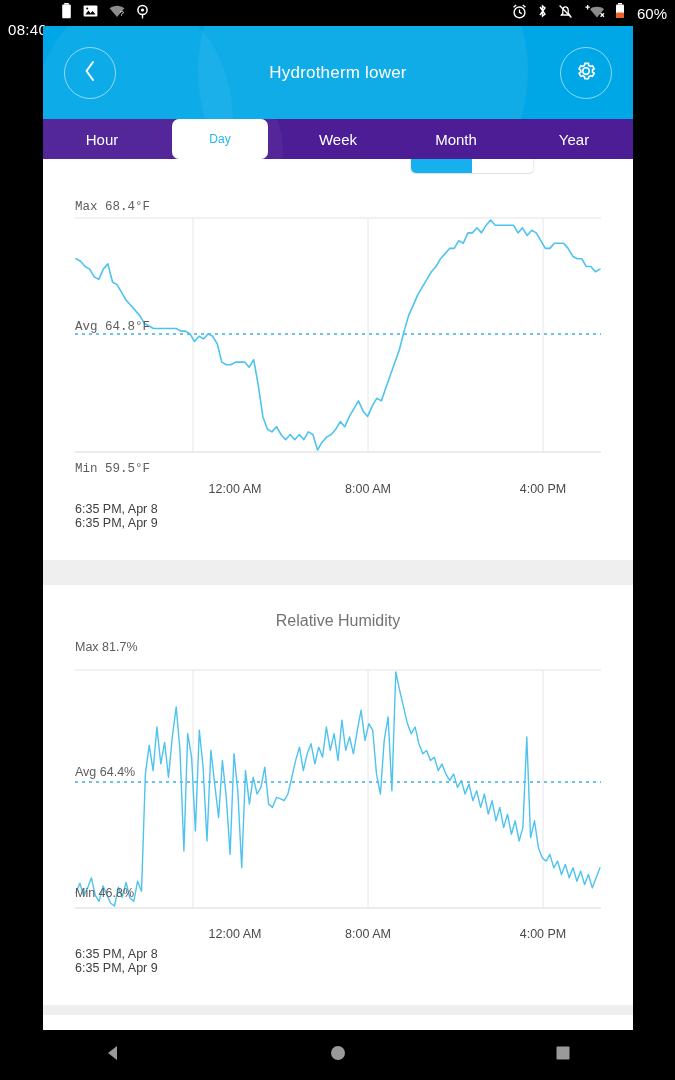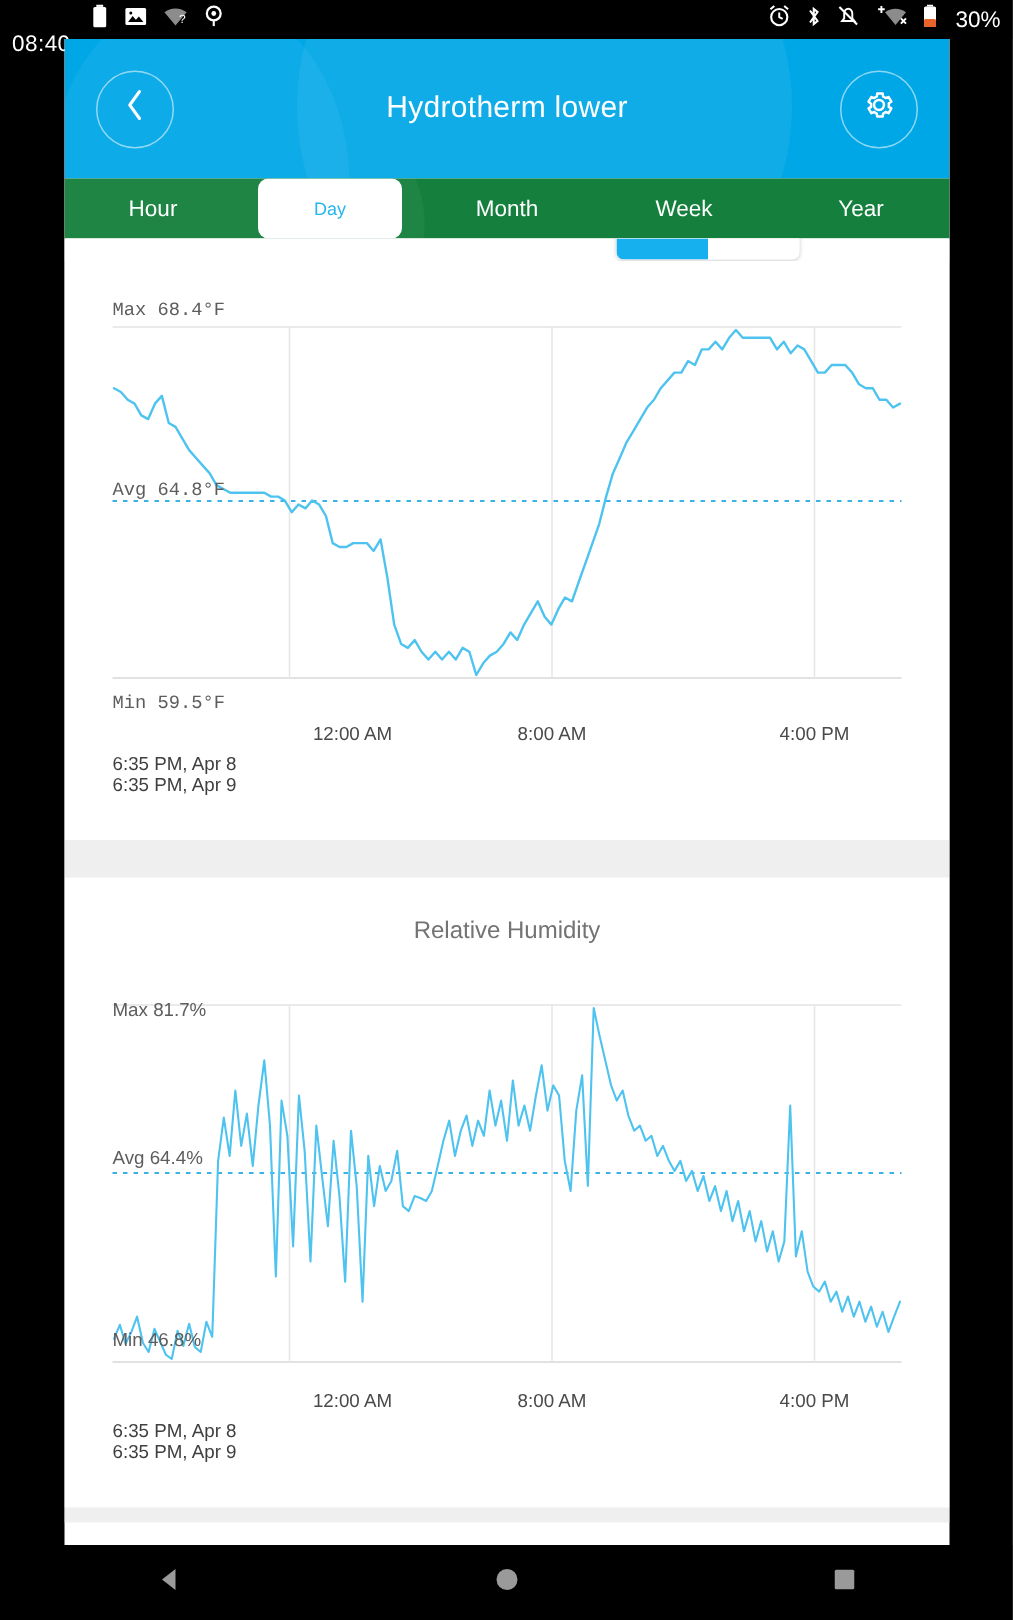--- a/index.html
+++ b/index.html
@@ -67,27 +67,27 @@
   .circ-btn {
     position: absolute;
     width: 52px; height: 52px; border-radius: 50%;
     border: 1.5px solid rgba(255,255,255,.55);
     display: flex; align-items: center; justify-content: center;
     background: transparent;
   }
   .circ-btn.left { left: 21px; }
   .circ-btn.right { right: 21px; }
   .header-title {
-    color: #ffffff; font-size: 20px; font-weight: 400; letter-spacing: .2px;
+    color: #ffffff; font-size: 17px; font-weight: 400; letter-spacing: .2px;
   }
 
   
   .tabs {
     height: 40px;
-    background: #15803d;
+    background: #4c1d95;
     display: flex; align-items: center;
     position: relative;
     overflow: hidden;
   }
   .tabs .tblob {
     position: absolute; width: 260px; height: 200px; border-radius: 50%;
     background: rgba(255,255,255,.045); left: -20px; top: -70px;
   }
   .tab {
     flex: 1; text-align: center; position: relative;
@@ -242,21 +242,21 @@
             <path d="M17.6 9.2 L21 12.8 M21 9.2 L17.6 12.8" stroke="#fff" stroke-width="1.3"></path>
           </svg>
       </span>
       <span class="sb-ic">
         <svg width="10" height="16" viewBox="0 0 10 16">
             <rect x="3" y="0" width="4" height="1.4" fill="#fff"></rect>
             <rect x="1" y="1.4" width="8" height="13.6" rx="1" fill="#fff"></rect>
             <rect x="1" y="9.6" width="8" height="5.4" rx="1" fill="#e8622c"></rect>
           </svg>
       </span>
-      <span class="sb-batt-pct">30%</span>
+      <span class="sb-batt-pct">60%</span>
     </span>
   </div>
 
   <div class="app">
 
     <div class="header">
       <div class="blob1"></div>
       <div class="blob2"></div>
       <div class="header-inner">
         <div class="circ-btn left">
@@ -277,22 +277,22 @@
         </div>
       </div>
     </div>
 
     <div class="tabs">
       <div class="tblob"></div>
       <div class="tab">Hour</div>
       <div class="tab active">
         <span class="pill">Day</span>
       </div>
+      <div class="tab">Week</div>
       <div class="tab">Month</div>
-      <div class="tab">Week</div>
       <div class="tab">Year</div>
     </div>
 
     <div class="body">
 
       <div class="card">
         <div class="seg-strip">
           <div class="seg">
             <div class="seg-a"></div>
             <div class="seg-b"></div>
@@ -330,21 +330,21 @@
         </div>
         <div class="card-pad-bottom"></div>
       </div>
 
       <div class="card-gap"></div>
 
       <div class="card">
         <div class="chart-title">Relative Humidity</div>
 
         <div class="chart-wrap" style="height:287px;">
-          <span class="lbl" style="top:36px;">Max 81.7%</span>
+          <span class="lbl" style="top:10px;">Max 81.7%</span>
           <span class="lbl" style="top:135px;text-align:right;">Avg 64.4%</span>
           <span class="lbl" style="top:256px;">Min 46.8%</span>
 
           <svg class="plot" width="590" height="287" viewBox="0 0 590 287" preserveAspectRatio="none">
             <line x1="32" y1="40" x2="558" y2="40" stroke="#e3e3e3" stroke-width="1"></line>
             <line x1="32" y1="278" x2="558" y2="278" stroke="#d8d8d8" stroke-width="1"></line>
             <line x1="150" y1="40" x2="150" y2="278" stroke="#e6e6e6" stroke-width="1"></line>
             <line x1="325" y1="40" x2="325" y2="278" stroke="#e6e6e6" stroke-width="1"></line>
             <line x1="500" y1="40" x2="500" y2="278" stroke="#e6e6e6" stroke-width="1"></line>
             <line x1="32" y1="152" x2="558" y2="152" stroke="#39b3e6" stroke-width="1.4" stroke-dasharray="3,4"></line>

